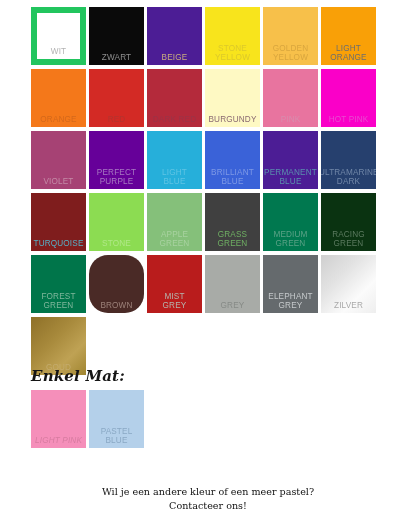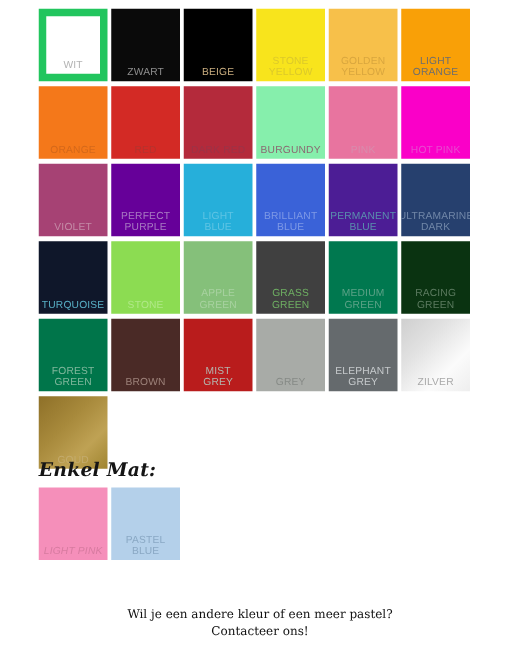--- a/index.html
+++ b/index.html
@@ -97,21 +97,21 @@
 <div id="swatch-sheet">
 
   <div class="grid-area">
       <div class="swatch-row">
         <div class="swatch bordered" style="background: rgb(255, 255, 255);">
           <span class="swatch-label" style="color: rgb(179, 179, 179);">WIT</span>
         </div>
         <div class="swatch" style="background: rgb(10, 10, 10);">
           <span class="swatch-label" style="color: rgb(142, 142, 142);">ZWART</span>
         </div>
-        <div class="swatch" style="background: #000000; padding-left: 40px;">
+        <div class="swatch" style="background: #4c1d95; padding-left: 40px;">
           <span class="swatch-label" style="color: rgb(201, 173, 127);">BEIGE</span>
         </div>
         <div class="swatch" style="background: rgb(248, 228, 28);">
           <span class="swatch-label" style="color: rgb(220, 201, 42);">STONE
 YELLOW</span>
         </div>
         <div class="swatch" style="background: rgb(247, 192, 74);">
           <span class="swatch-label" style="color: rgb(217, 166, 62);">GOLDEN
 YELLOW</span>
         </div>
@@ -123,21 +123,21 @@
       <div class="swatch-row">
         <div class="swatch" style="background: rgb(244, 120, 26);">
           <span class="swatch-label" style="color: rgb(212, 104, 26);">ORANGE</span>
         </div>
         <div class="swatch" style="background: rgb(211, 42, 37);">
           <span class="swatch-label" style="color: rgb(180, 51, 46);">RED</span>
         </div>
         <div class="swatch" style="background: rgb(180, 42, 59);">
           <span class="swatch-label" style="color: rgb(156, 51, 71);">DARK RED</span>
         </div>
-        <div class="swatch" style="background: #86efac;">
+        <div class="swatch" style="background: #fef9c3;">
           <span class="swatch-label" style="color: rgb(138, 106, 114);">BURGUNDY</span>
         </div>
         <div class="swatch" style="background: rgb(232, 116, 159);">
           <span class="swatch-label" style="color: rgb(216, 140, 173);">PINK</span>
         </div>
         <div class="swatch" style="background: rgb(250, 0, 200);">
           <span class="swatch-label" style="color: rgb(232, 74, 208);">HOT PINK</span>
         </div>
       </div>
       <div class="swatch-row">
@@ -159,21 +159,21 @@
         <div class="swatch" style="background: #4c1d95; padding-left: 46px;">
           <span class="swatch-label" style="color: rgb(90, 143, 174);">PERMANENT
 BLUE</span>
         </div>
         <div class="swatch" style="background: rgb(38, 64, 110);">
           <span class="swatch-label" style="color: rgb(113, 135, 168);">ULTRAMARINE
 DARK</span>
         </div>
       </div>
       <div class="swatch-row">
-        <div class="swatch" style="background: #0f172a;">
+        <div class="swatch" style="background: #7f1d1d;">
           <span class="swatch-label" style="color: rgb(87, 174, 196);">TURQUOISE</span>
         </div>
         <div class="swatch" style="background: rgb(140, 220, 82);">
           <span class="swatch-label" style="color: rgb(176, 232, 135);">STONE</span>
         </div>
         <div class="swatch" style="background: rgb(133, 192, 122);">
           <span class="swatch-label" style="color: rgb(168, 210, 160);">APPLE
 GREEN</span>
         </div>
         <div class="swatch" style="background: #404040;">
@@ -187,21 +187,21 @@
         <div class="swatch" style="background: rgb(10, 51, 17);">
           <span class="swatch-label" style="color: rgb(91, 122, 95);">RACING
 GREEN</span>
         </div>
       </div>
       <div class="swatch-row">
         <div class="swatch" style="background: rgb(0, 117, 74);">
           <span class="swatch-label" style="color: rgb(127, 183, 156);">FOREST
 GREEN</span>
         </div>
-        <div class="swatch" style="background: rgb(74, 42, 38);">
+        <div class="swatch" style="background: rgb(74, 42, 38); border-radius: 19px;">
           <span class="swatch-label" style="color: rgb(156, 129, 121);">BROWN</span>
         </div>
         <div class="swatch" style="background: #b91c1c;">
           <span class="swatch-label" style="color: rgb(181, 181, 174);">MIST
 GREY</span>
         </div>
         <div class="swatch" style="background: rgb(168, 171, 167);">
           <span class="swatch-label" style="color: rgb(134, 138, 134);">GREY</span>
         </div>
         <div class="swatch" style="background: rgb(101, 106, 109);">

